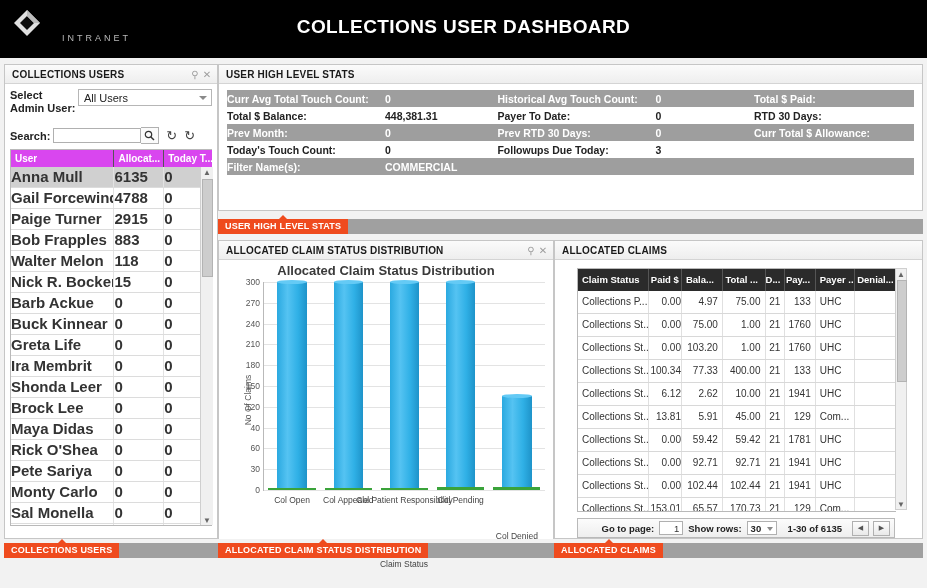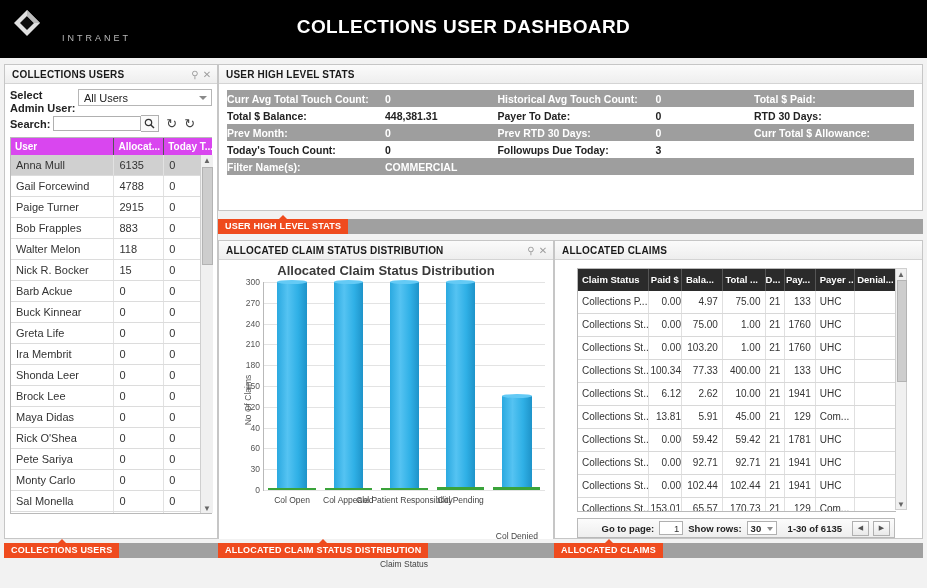--- a/index.html
+++ b/index.html
@@ -37,40 +37,40 @@
   
   #users{left:4px;top:64px;width:214px;height:475px;}
   .u-body{padding:5px 5px 0 5px;}
   .row-sel{display:flex;align-items:flex-start;}
   .lbl{font-size:11px;font-weight:bold;color:#222;width:68px;line-height:13px;}
   .ddl{flex:1;height:17px;border:1px solid #b6b6b6;background:#fff;position:relative;
        display:flex;align-items:center;padding:0 14px 0 5px;font-size:11px;color:#222;
        box-sizing:border-box;}
   .ddl .car{position:absolute;right:4px;top:6px;border-left:4px solid transparent;
             border-right:4px solid transparent;border-top:4px solid #8a8a8a;}
-  .row-srch{display:flex;align-items:center;margin-top:0;}
+  .row-srch{display:flex;align-items:center;margin-top:12px;}
   .row-srch .lbl2{font-size:11px;font-weight:bold;color:#222;}
   .srch-in{width:88px;height:15px;border:1px solid #b0b0b0;background:#fff;margin-left:3px;
            box-sizing:border-box;}
   .sbtn{width:18px;height:17px;border:1px solid #b0b0b0;border-left:none;background:#fbfbfb;
         display:flex;align-items:center;justify-content:center;box-sizing:border-box;cursor:pointer;}
   .ref{margin-left:7px;color:#444;font-size:13px;cursor:pointer;line-height:1;}
 
   
   .grid{margin-top:5px;border:1px solid #b9b9b9;border-right:none;position:relative;}
   .ghead{display:flex;background:#d946ef;color:#fff;height:17px;align-items:center;}
   .ghead div{font-size:10px;font-weight:bold;padding-left:4px;overflow:hidden;white-space:nowrap;
              border-right:1px solid #555;box-sizing:border-box;height:17px;line-height:17px;}
   .c1{width:104px;} .c2{width:50px;} .c3{width:48px;border-right:none !important;}
   .gbody{height:358px;overflow:hidden;}
   .grow{display:flex;height:20px;border-bottom:1px solid #dcdcdc;align-items:center;
         background:#fff;}
   .grow.sel{background:#d0d0d0;}
-  .grow div{font-size:11px;color:#333;padding-left:5px;box-sizing:border-box;height:20px;
-            line-height:20px;border-right:1px solid #e2e2e2;overflow:hidden;white-space:nowrap;}
+  .grow div{font-size:15px;color:#333;box-sizing:border-box;height:20px;
+            line-height:20px;border-right:1px solid #e2e2e2;overflow:hidden;white-space:nowrap;font-weight:bold;}
   .gscroll{position:absolute;right:-1px;top:17px;width:12px;height:358px;background:#f0f0f0;
            border-left:1px solid #cfcfcf;}
   .gthumb{position:absolute;top:2px;left:1px;width:9px;height:96px;background:#cdcdcd;
           border:1px solid #b3b3b3;}
   .sarrow{position:absolute;width:10px;height:10px;left:1px;display:flex;align-items:center;
           justify-content:center;font-size:8px;color:#666;}
 
   
   #stats{left:218px;top:64px;width:705px;height:147px;}
   .st-wrap{padding:6px 8px 0 8px;}

